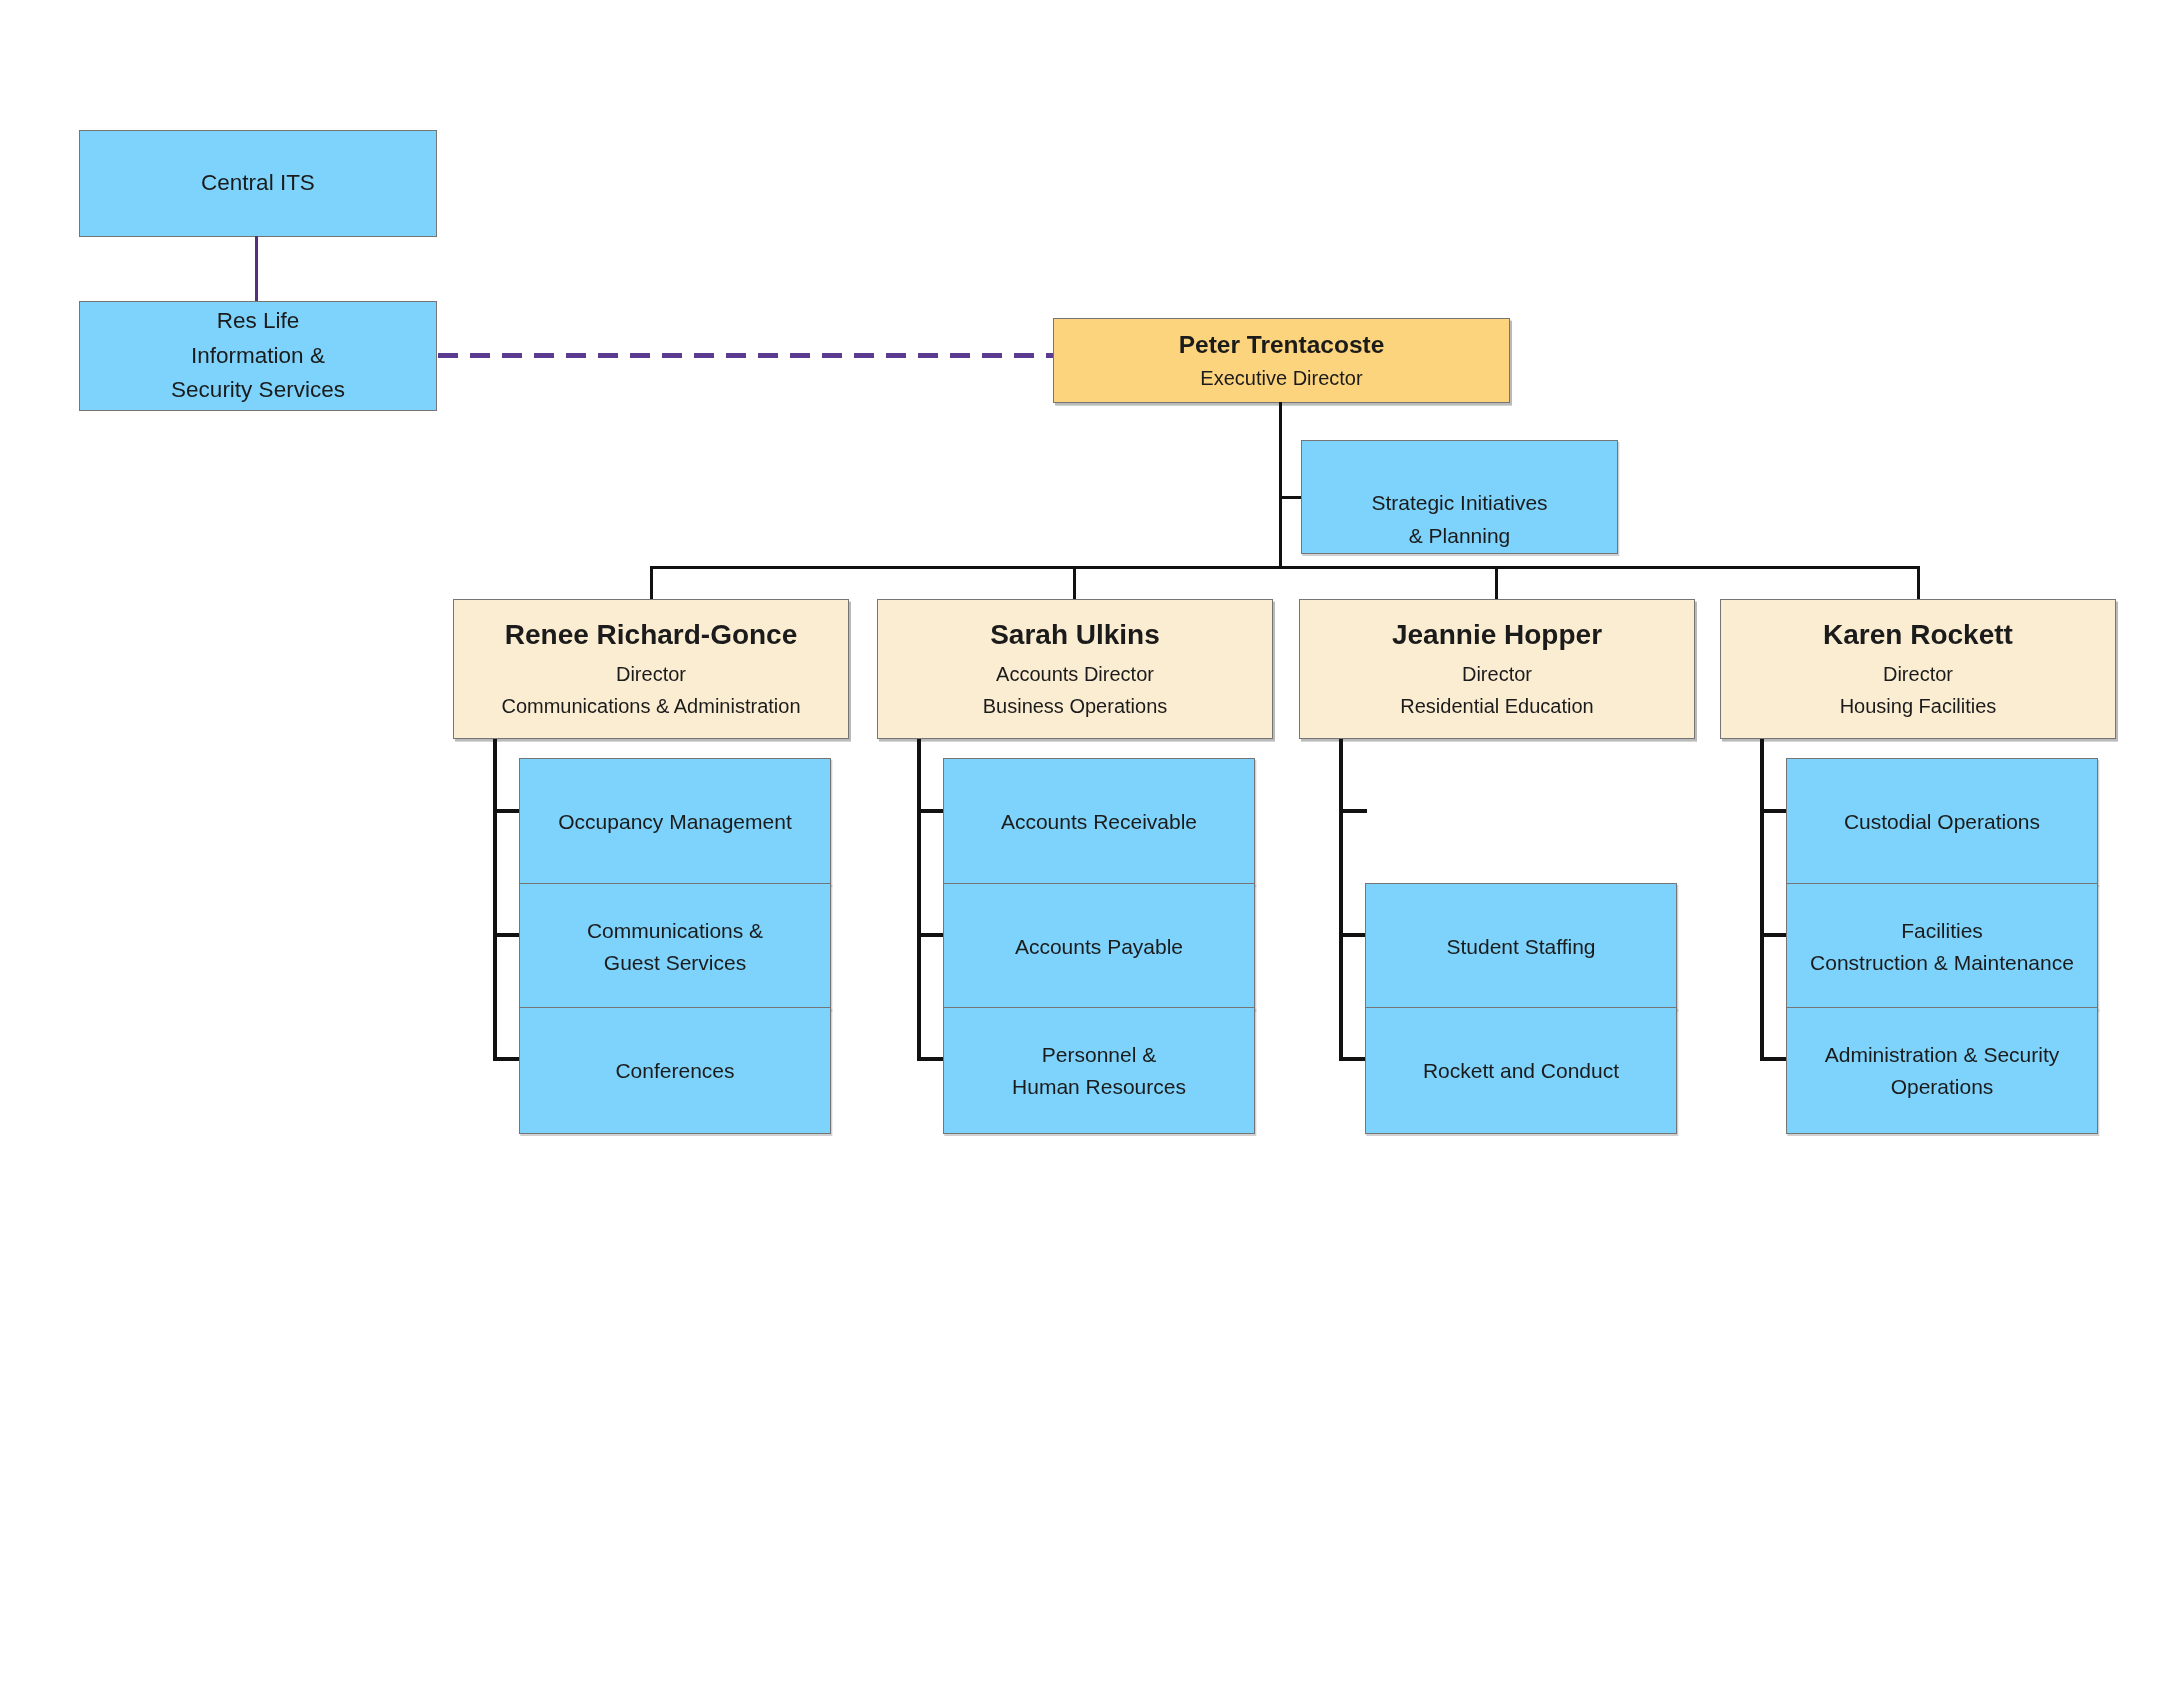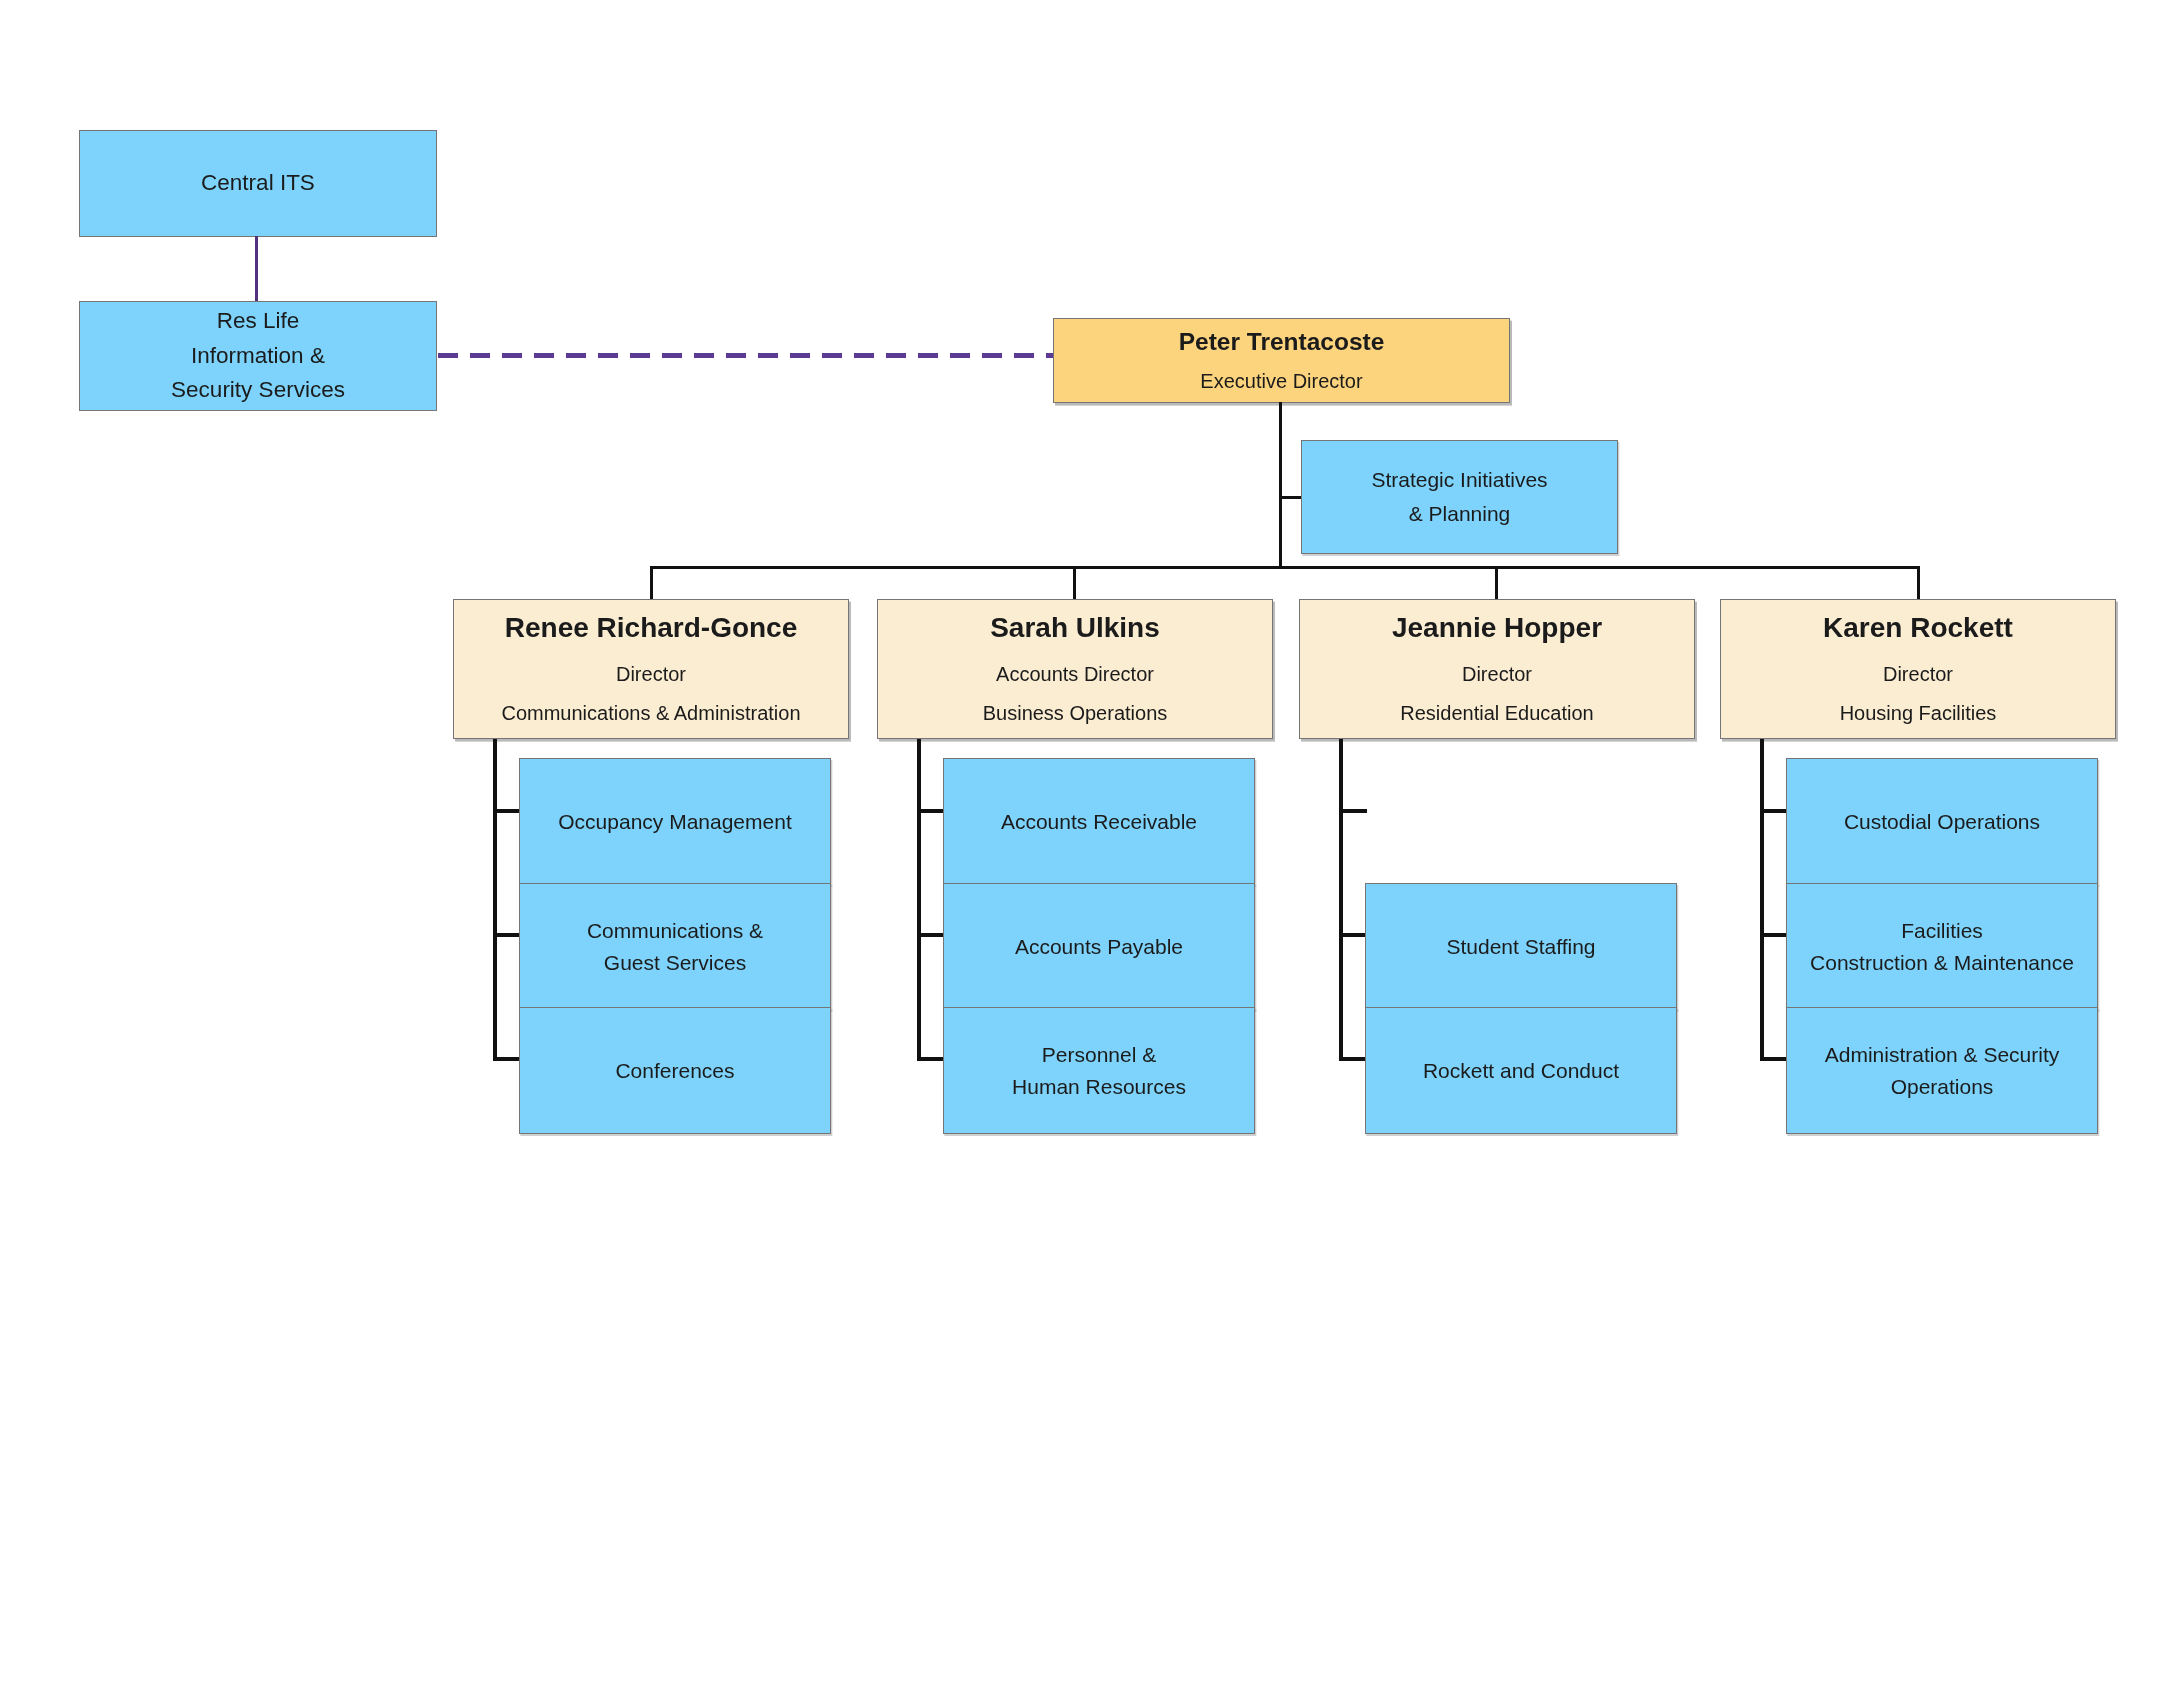--- a/index.html
+++ b/index.html
@@ -27,37 +27,37 @@
     background:#7dd3fc;
     display:flex;
     flex-direction:column;
     align-items:center;
     justify-content:center;
     text-align:center;
     white-space:pre-line;
   }
   .box .label{white-space:pre-line;}
   .plain{font-size:22.5px;line-height:1.55;}
-  .shadowed{box-shadow:2px 2.6px 0 rgba(130,130,130,0.55);gap:7px;}
+  .shadowed{box-shadow:2px 2.6px 0 rgba(130,130,130,0.55);}
   .subshadow{box-shadow:1.3px 2px 0 rgba(150,150,150,0.45);}
   .exec{
     background:var(--orange);
     left:1053px;top:318px;width:457px;height:85px;
   }
   .exec .name{font-size:24.5px;font-weight:700;line-height:1.3;}
   .exec .title{font-size:20px;line-height:1.4;margin-top:2.6px;}
   .dir{
     background:var(--cream);
     left:0;top:0;width:396px;height:140px;
   }
   .dir .name{font-size:28px;font-weight:700;line-height:1.35;margin-bottom:4px;}
   .dir .sub{font-size:20px;line-height:1.6;white-space:pre-line;}
   .central{left:79px;top:130px;width:358px;height:107px;}
   .reslife{left:79px;top:301px;width:358px;height:110px;}
-  .strategic{left:1301px;top:440px;width:317px;height:114px;font-size:21px;line-height:1.6;}
+  .strategic{left:1301px;top:440px;width:317px;height:114px;font-size:21px;line-height:1.6;justify-content:flex-end;}
   .col{position:absolute;top:599px;width:396px;height:523px;}
   .report{
     position:absolute;left:66px;width:312px;height:127px;
     font-size:21px;line-height:1.5;
   }
   .r0{top:159px;} .r1{top:284px;} .r2{top:408px;}
   .line{position:absolute;background:var(--line);}
   .pline{position:absolute;background:var(--purple);}
   .dashline{
     position:absolute;

